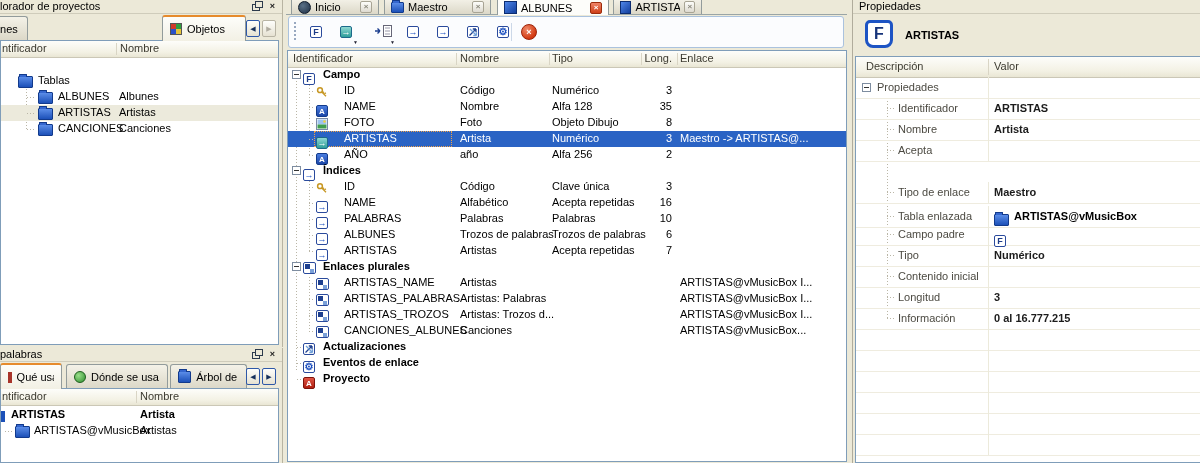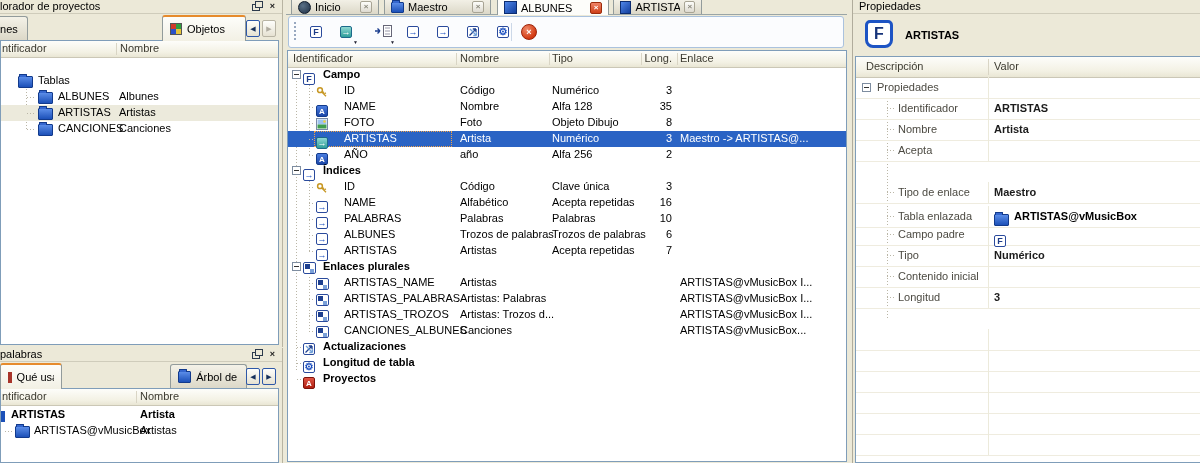--- a/index.html
+++ b/index.html
@@ -156,20 +156,24 @@
     <span class="tbtns">
       <span class="tbtn"><span class="fl"></span></span>
       <span class="tbtn xgl">×</span>
     </span>
   </div>
   <div class="tabzone" id="inspector-tabs">
       <div class="xtab act" style="left:0px;width:62px">
         <span class="ic i-sliver red"></span>
         <span class="tlabel">Qué usa</span>
       </div>
+      <div class="xtab" style="left:66px;width:102px">
+        <span class="ic i-where"></span>
+        <span class="tlabel">Dónde se usa</span>
+      </div>
       <div class="xtab" style="left:170px;width:77px">
         <span class="ic i-folder"></span>
         <span class="tlabel">Árbol de c</span>
       </div>
     </div>
   <div class="sarrow" style="left:246px;top:20px">◀</div>
   <div class="sarrow" style="left:262px;top:20px">▶</div>
   <div class="cbox" style="top:40px;left:0;right:3px;bottom:0">
     <div class="chdr">
       <span class="hcell" style="left:1px">ntificador</span>
@@ -408,26 +412,26 @@
           <span class="hg" style="left:9px;width:5px;top:8px"></span>
           <span class="cic" style="left:15px"><span class="ic i-idx"><svg width="10" height="10" style="vertical-align:0">
                 <path d="M1.5 8.5 L8 2 M8 2 h-3.2 M8 2 v3.2" stroke="#1d3f8f" stroke-width="1.3" fill="none"></path>
                 <path d="M2 2 l6.5 6.5 M8.5 8.5 h-3.2 M8.5 8.5 v-3.2" stroke="#6f9fd8" stroke-width="1.3" fill="none"></path>
               </svg></span></span>
           <span class="cell b" style="left:35px">Actualizaciones</span>
         </div>
         <div class="erow" style="top:288px">
           <span class="hg" style="left:9px;width:5px;top:8px"></span>
           <span class="cic" style="left:15px"><span class="ic i-idx i-gear">⚙</span></span>
-          <span class="cell b" style="left:35px">Longitud de tabla</span>
+          <span class="cell b" style="left:35px">Eventos de enlace</span>
         </div>
         <div class="erow" style="top:304px">
           <span class="hg" style="left:9px;width:5px;top:8px"></span>
           <span class="cic" style="left:15px"><span class="ic i-varA">A</span></span>
-          <span class="cell b" style="left:35px">Proyectos</span>
+          <span class="cell b" style="left:35px">Proyecto</span>
         </div>
       </div>
   </div>
 </section>
 
 <section class="panel" id="p-props" style="left:852px;top:0;width:348px;height:463px;border-left:1px solid #b0ac9c">
   <div class="tbar">
     <span style="padding-left:6px;display:inline-block">Propiedades</span>
   </div>
   <span class="i-bigf" style="position:absolute;left:12px;top:20px">F</span>
@@ -491,20 +495,26 @@
           <span class="vline"></span>
           <span class="hg" style="left:31px;width:9px;top:10px"></span>
           <span class="plabel">Contenido inicial</span>
         </div>
         <div class="prow" style="top:210px">
           <span class="vline"></span>
           <span class="hg" style="left:31px;width:9px;top:10px"></span>
           <span class="plabel">Longitud</span>
           <span class="pvalue b">3</span>
         </div>
+        <div class="prow" style="top:231px">
+          <span class="vline"></span>
+          <span class="hg" style="left:31px;width:9px;top:10px"></span>
+          <span class="plabel">Información</span>
+          <span class="pvalue b">0 al 16.777.215</span>
+        </div>
         <div class="prow" style="top:252px">
           <span class="vline"></span>
         </div>
         <div class="prow" style="top:273px">
           <span class="vline"></span>
         </div>
         <div class="prow" style="top:294px">
           <span class="vline"></span>
         </div>
         <div class="prow" style="top:315px">

